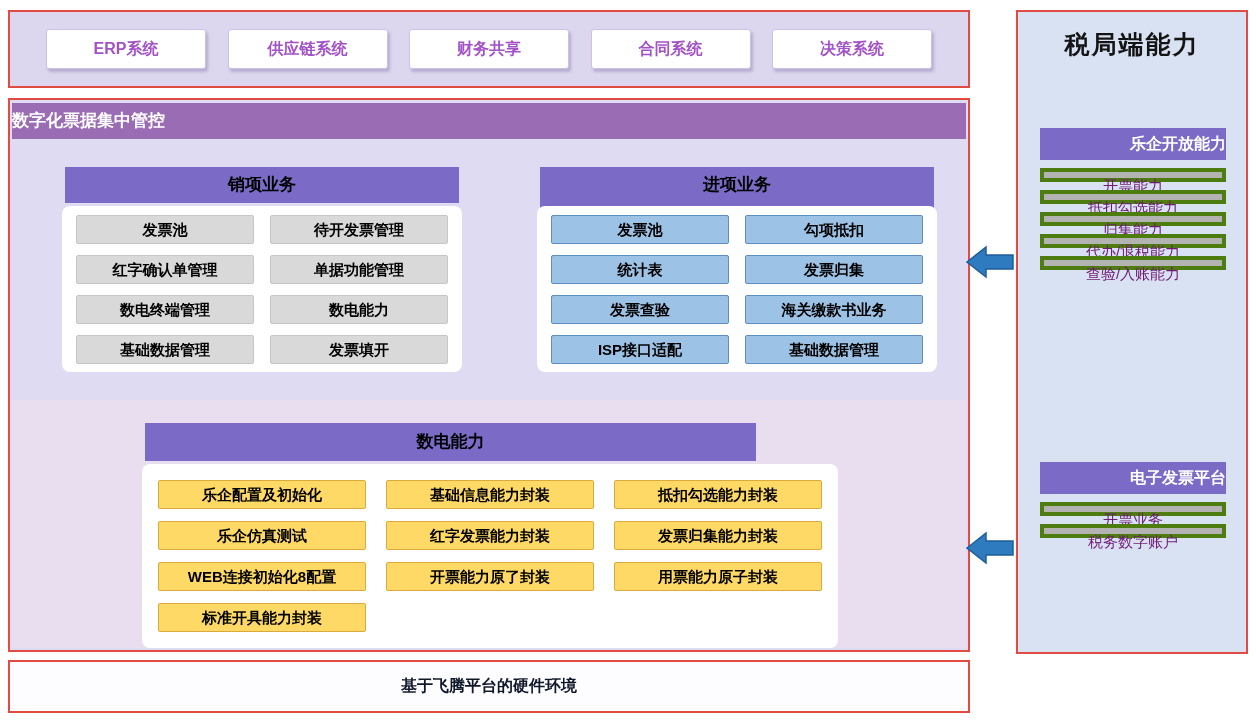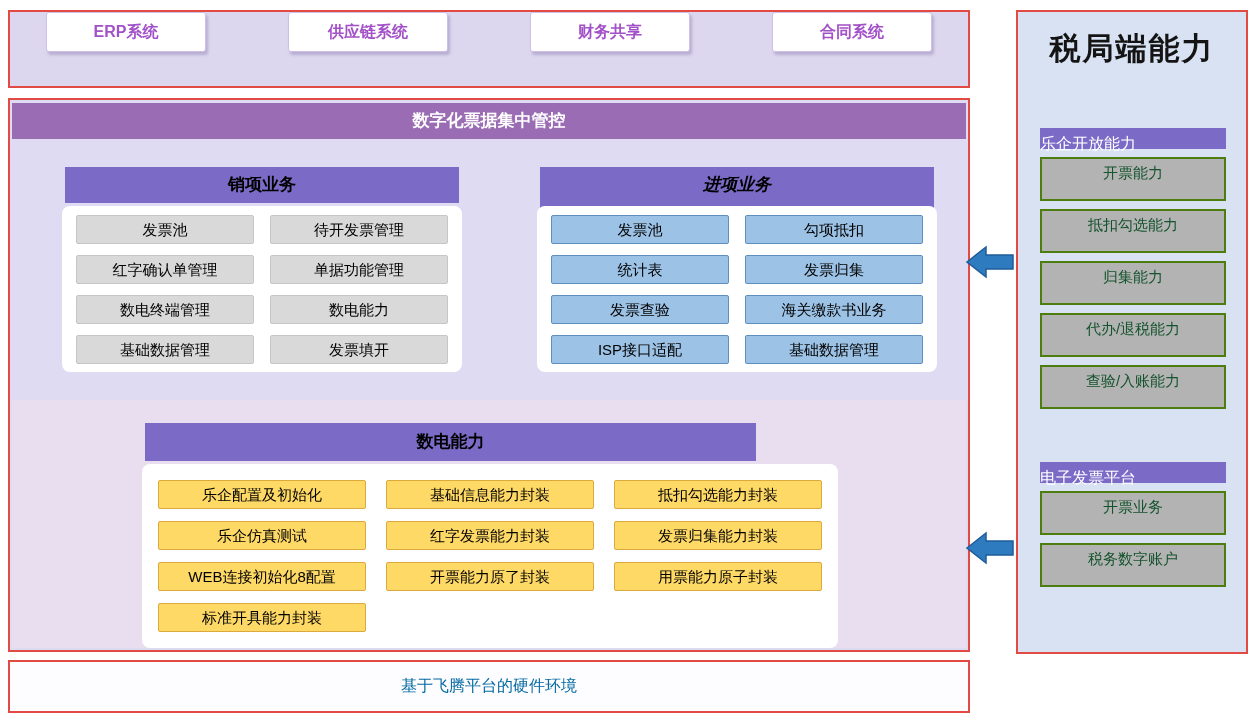--- a/index.html
+++ b/index.html
@@ -2,90 +2,91 @@
 <html><head>
 <meta charset="utf-8">
 <style>
   * { margin:0; padding:0; box-sizing:border-box; }
   body { background:#ffffff; font-family:"Liberation Sans","DejaVu Sans",sans-serif; }
   .canvas { position:relative; width:1256px; height:722px; background:#ffffff; overflow:hidden; }
 
   
   .top-box { position:absolute; left:8px; top:10px; width:962px; height:78px;
              background:#dcd7ef; border:2px solid #e14b44;
-             display:flex; align-items:flex-start; justify-content:space-between; padding:0 36px; }
+             display:flex; align-items:center; justify-content:space-between; padding:0 36px; }
   .sys-btn { width:160px; height:40px; line-height:38px; background:#ffffff;
              border:1px solid #cfc0e8; border-radius:3px; text-align:center;
              font-weight:bold; font-size:16px; color:#a351c8;
              box-shadow:2px 3px 3px rgba(100,80,140,0.30); }
 
   
   .main-box { position:absolute; left:8px; top:98px; width:962px; height:554px;
               background:#dfdbf2; border:2px solid #e14b44; }
   .main-header { position:absolute; left:2px; top:3px; width:calc(100% - 4px); height:36px;
                  background:#9a6cb3; color:#ffffff; font-weight:bold; font-size:17px;
-                 line-height:36px; text-align:center; }
+                 line-height:36px; }
   .lower-section { position:absolute; left:2px; top:300px; width:calc(100% - 4px); bottom:2px;
                    background:#e9def0; }
 
   .panel-header { position:absolute; background:#7b6bc7; color:#000000; font-weight:bold;
                   font-size:17px; text-align:center; }
   #sales-header   { left:55px;  top:67px;  width:394px; height:36px; line-height:36px; }
-  #input-header   { left:530px; top:67px;  width:394px; height:52px; line-height:36px;font-style:italic; }
+  #input-header   { left:530px; top:67px;  width:394px; height:52px; line-height:36px; }
   #digital-header { left:135px; top:323px; width:611px; height:38px; line-height:38px; }
 
   .panel-body { position:absolute; background:#ffffff; border-radius:8px;
                 display:grid; align-content:center; }
   #sales-body   { left:52px;  top:106px; width:400px; height:166px;
                   grid-template-columns:1fr 1fr; gap:11px 16px; padding:10px 14px; }
   #input-body   { left:527px; top:106px; width:400px; height:166px;
                   grid-template-columns:1fr 1fr; gap:11px 16px; padding:10px 14px; }
   #digital-body { left:132px; top:364px; width:696px; height:184px;
                   grid-template-columns:1fr 1fr 1fr; gap:12px 20px; padding:12px 16px; }
 
   .item { height:29px; line-height:27px; text-align:center; font-size:15px; color:#000000;
-          border-radius:2px; white-space:nowrap; overflow:hidden; }
+          border-radius:2px; white-space:nowrap; overflow:hidden;font-weight:bold; }
   .item-gray   { background:#d9d9d9; border:1px solid #c6c6c6; }
   .item-blue   { background:#9cc2e5; border:1px solid #5f8fc0; }
   .item-yellow { background:#ffd966; border:1px solid #dba93c; }
 
   
   .right-box { position:absolute; left:1016px; top:10px; width:232px; height:644px;
                background:#d9e2f3; border:2px solid #e14b44; }
   .right-title { position:absolute; top:16px; left:0; width:100%; text-align:center;
-                 font-size:31px; font-weight:bold; color:#141414; letter-spacing:2px; }
+                 font-size:25px; font-weight:bold; color:#141414; letter-spacing:2px; }
   .cap-group { position:absolute; left:22px; width:186px; display:flex; flex-direction:column; gap:8px; }
   #leqi-group    { top:116px; }
   #einvoice-group{ top:450px; }
-  .cap-header { height:21px; line-height:32px; background:#7b6bc7; color:#ffffff;
-                font-weight:normal; font-size:16px; text-align:left; }
-  .cap-item { height:44px; line-height:28px; background:#b3b3b3; border:2px solid #4d7c0f;
-              text-align:center; font-size:15px; color:#14532d; }
+  .cap-header { height:32px; line-height:32px; background:#7b6bc7; color:#ffffff;
+                font-weight:bold; font-size:16px; text-align:right; }
+  .cap-item { height:14px; line-height:28px; background:#b3b3b3; border:4px solid #4d7c0f;
+              text-align:center; font-size:15px; color:#701a75; }
 
   
   .bottom-bar { position:absolute; left:8px; top:660px; width:962px; height:53px;
                 border:2px solid #e14b44; background:#fdfcff;
                 display:flex; align-items:center; justify-content:center; }
-  .bottom-label { color:#0369a1; font-weight:normal; font-size:16px; }
+  .bottom-label { color:#0f172a; font-weight:bold; font-size:16px; }
 
   
   .arrow { position:absolute; width:48px; height:36px; }
   #arrow1 { left:966px; top:244px; }
   #arrow2 { left:966px; top:530px; }
 </style>
 </head>
 <body>
 
 <div class="canvas">
 
   <div class="top-box">
     <div class="sys-btn">ERP系统</div>
     <div class="sys-btn">供应链系统</div>
     <div class="sys-btn">财务共享</div>
     <div class="sys-btn">合同系统</div>
+    <div class="sys-btn">决策系统</div>
   </div>
 
   <div class="main-box">
     <div class="main-header">数字化票据集中管控</div>
 
     <div class="lower-section"></div>
 
     <div class="panel-header" id="sales-header">销项业务</div>
     <div class="panel-body" id="sales-body">
       <div class="item item-gray">发票池</div>

